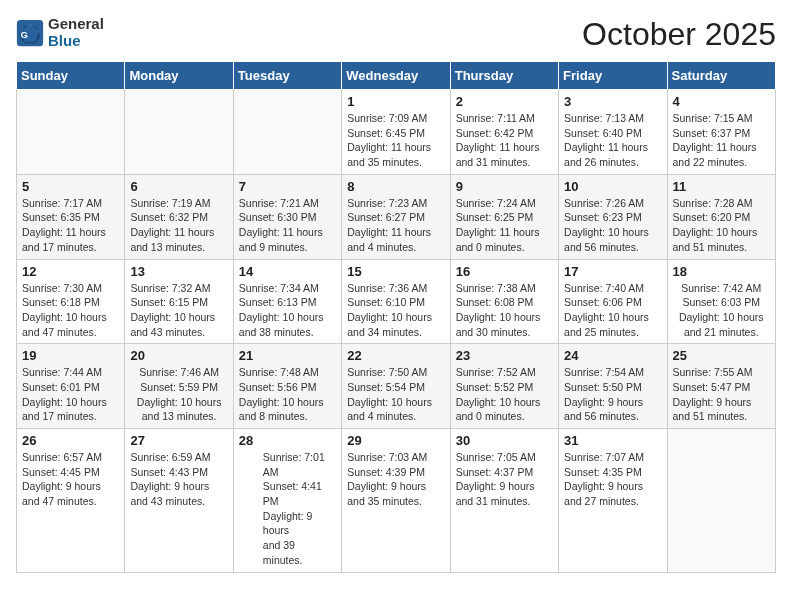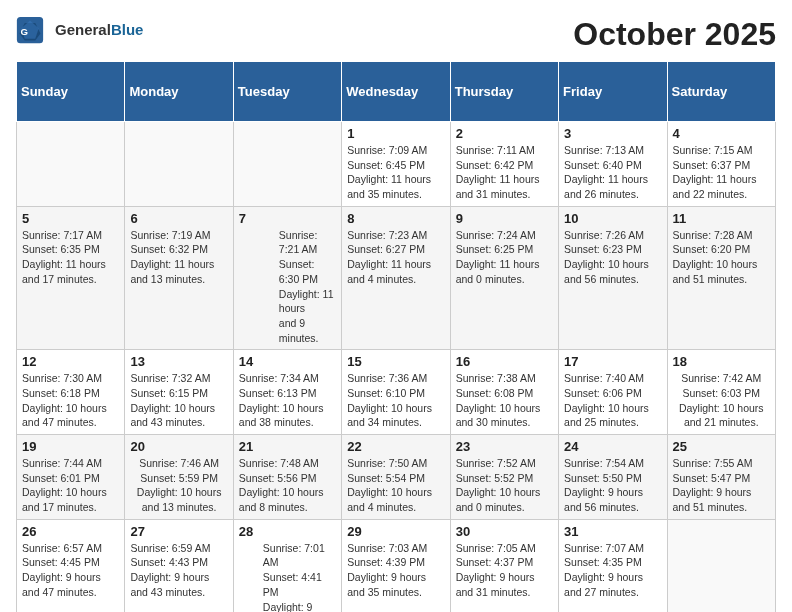--- a/index.html
+++ b/index.html
@@ -16,59 +16,58 @@
       align-items: flex-start;
       margin-bottom: 8px;
     }
     .logo {
       display: flex;
       align-items: center;
       gap: 4px;
     }
     .logo-text {
       display: flex;
-      flex-direction: row;
+      flex-direction: column;
       line-height: 1.1;
-      margin-left: 7px;
     }
     .logo-general {
       font-size: 15px;
       font-weight: bold;
       color: #333;
     }
     .logo-blue {
       font-size: 15px;
       font-weight: bold;
       color: #1a6496;
     }
     .logo-icon {
       width: 28px;
       height: 28px;
     }
     .title-area {
       text-align: right;
     }
     .month-title {
       font-size: 32px;
-      font-weight: bold;
+      font-weight: normal;
       color: #222;
     }
     .location-title {
       font-size: 16px;
       color: #333;
     }
     .calendar-table {
       width: 100%;
       border-collapse: collapse;
       font-size: 11px;
     }
     .calendar-table thead tr th {
       background: #2a6099;
       color: #fff;
-      padding: 22px 4px;
+      padding: 6px 4px;
       text-align: left;
       font-size: 13px;
       font-weight: bold;
       border: 1px solid #fff;
     }
     .calendar-table tbody tr td {
       border: 1px solid #ccc;
       vertical-align: top;
       padding: 4px 5px;
       height: 80px;
@@ -171,21 +170,21 @@
         </td>
         <td>
           <span class="day-number">6</span>
           <div class="day-content" style="white-space: pre-line;">Sunrise: 7:19 AM
 Sunset: 6:32 PM
 Daylight: 11 hours
 and 13 minutes.</div>
         </td>
         <td>
           <span class="day-number">7</span>
-          <div class="day-content" style="white-space: pre-line; margin-left: 40px;">Sunrise: 7:21 AM
+          <div class="day-content" style="white-space: pre-line;">Sunrise: 7:21 AM
 Sunset: 6:30 PM
 Daylight: 11 hours
 and 9 minutes.</div>
         </td>
         <td>
           <span class="day-number">8</span>
           <div class="day-content" style="white-space: pre-line;">Sunrise: 7:23 AM
 Sunset: 6:27 PM
 Daylight: 11 hours
 and 4 minutes.</div>

